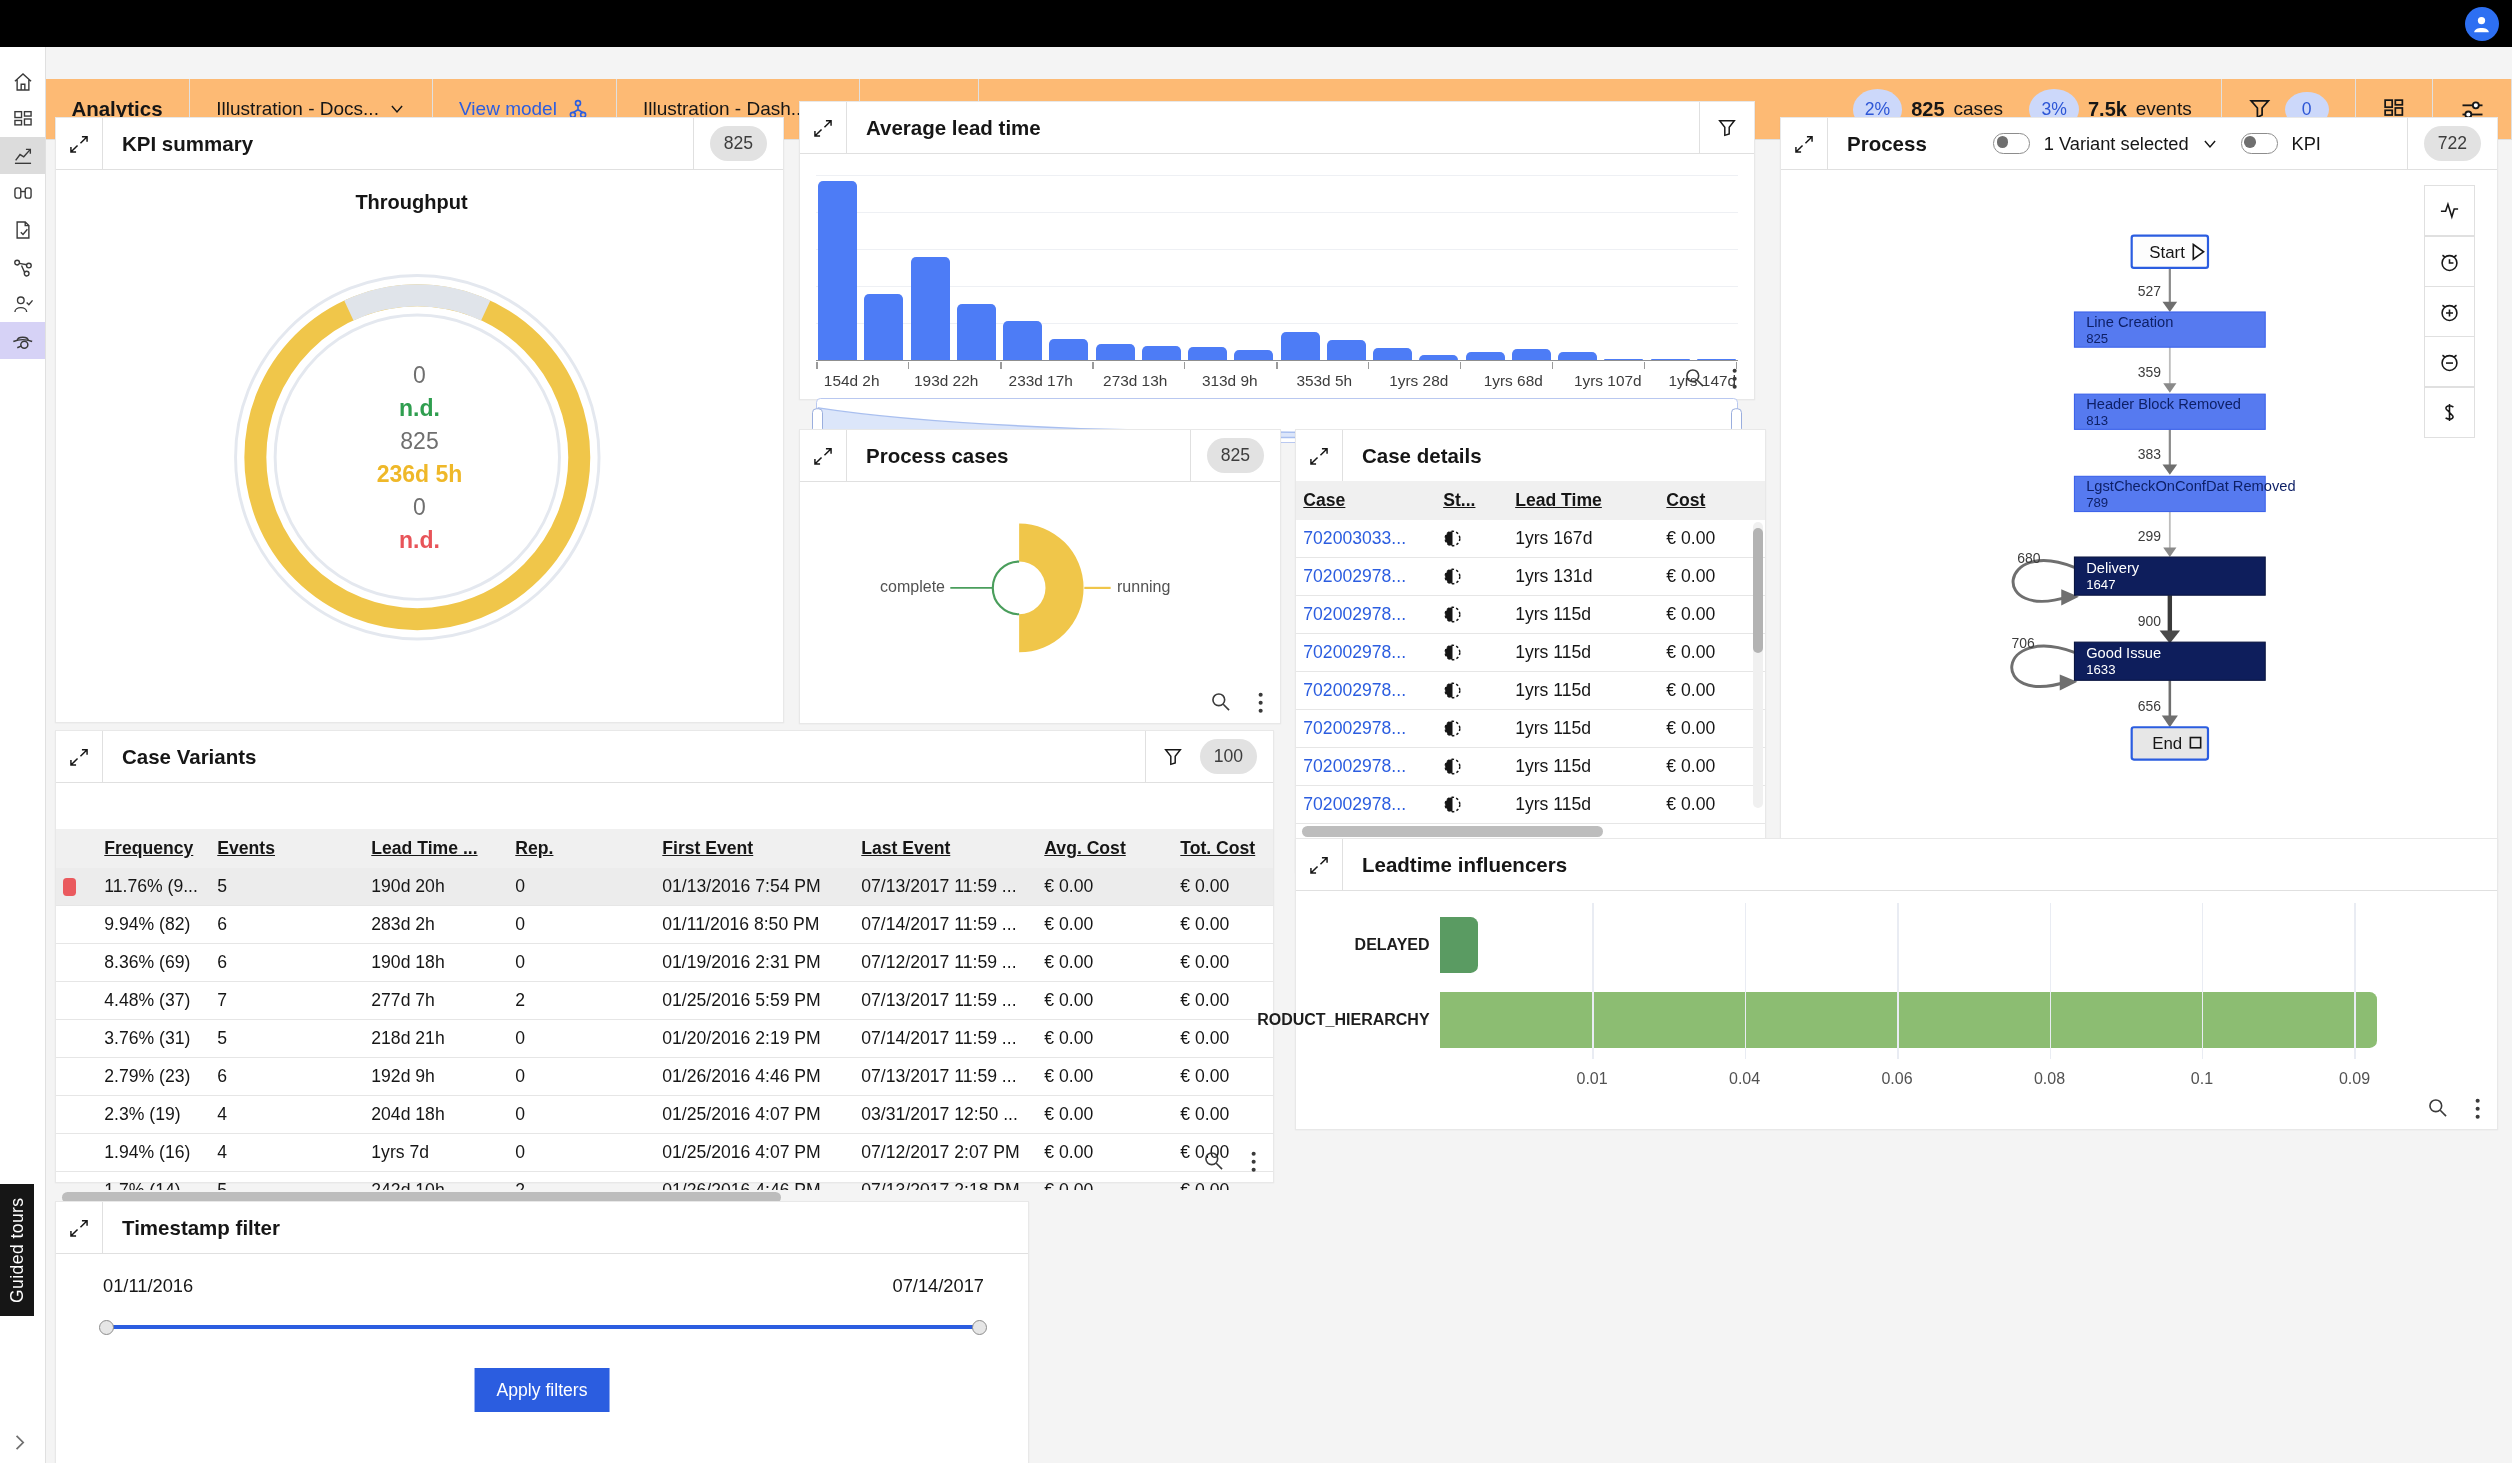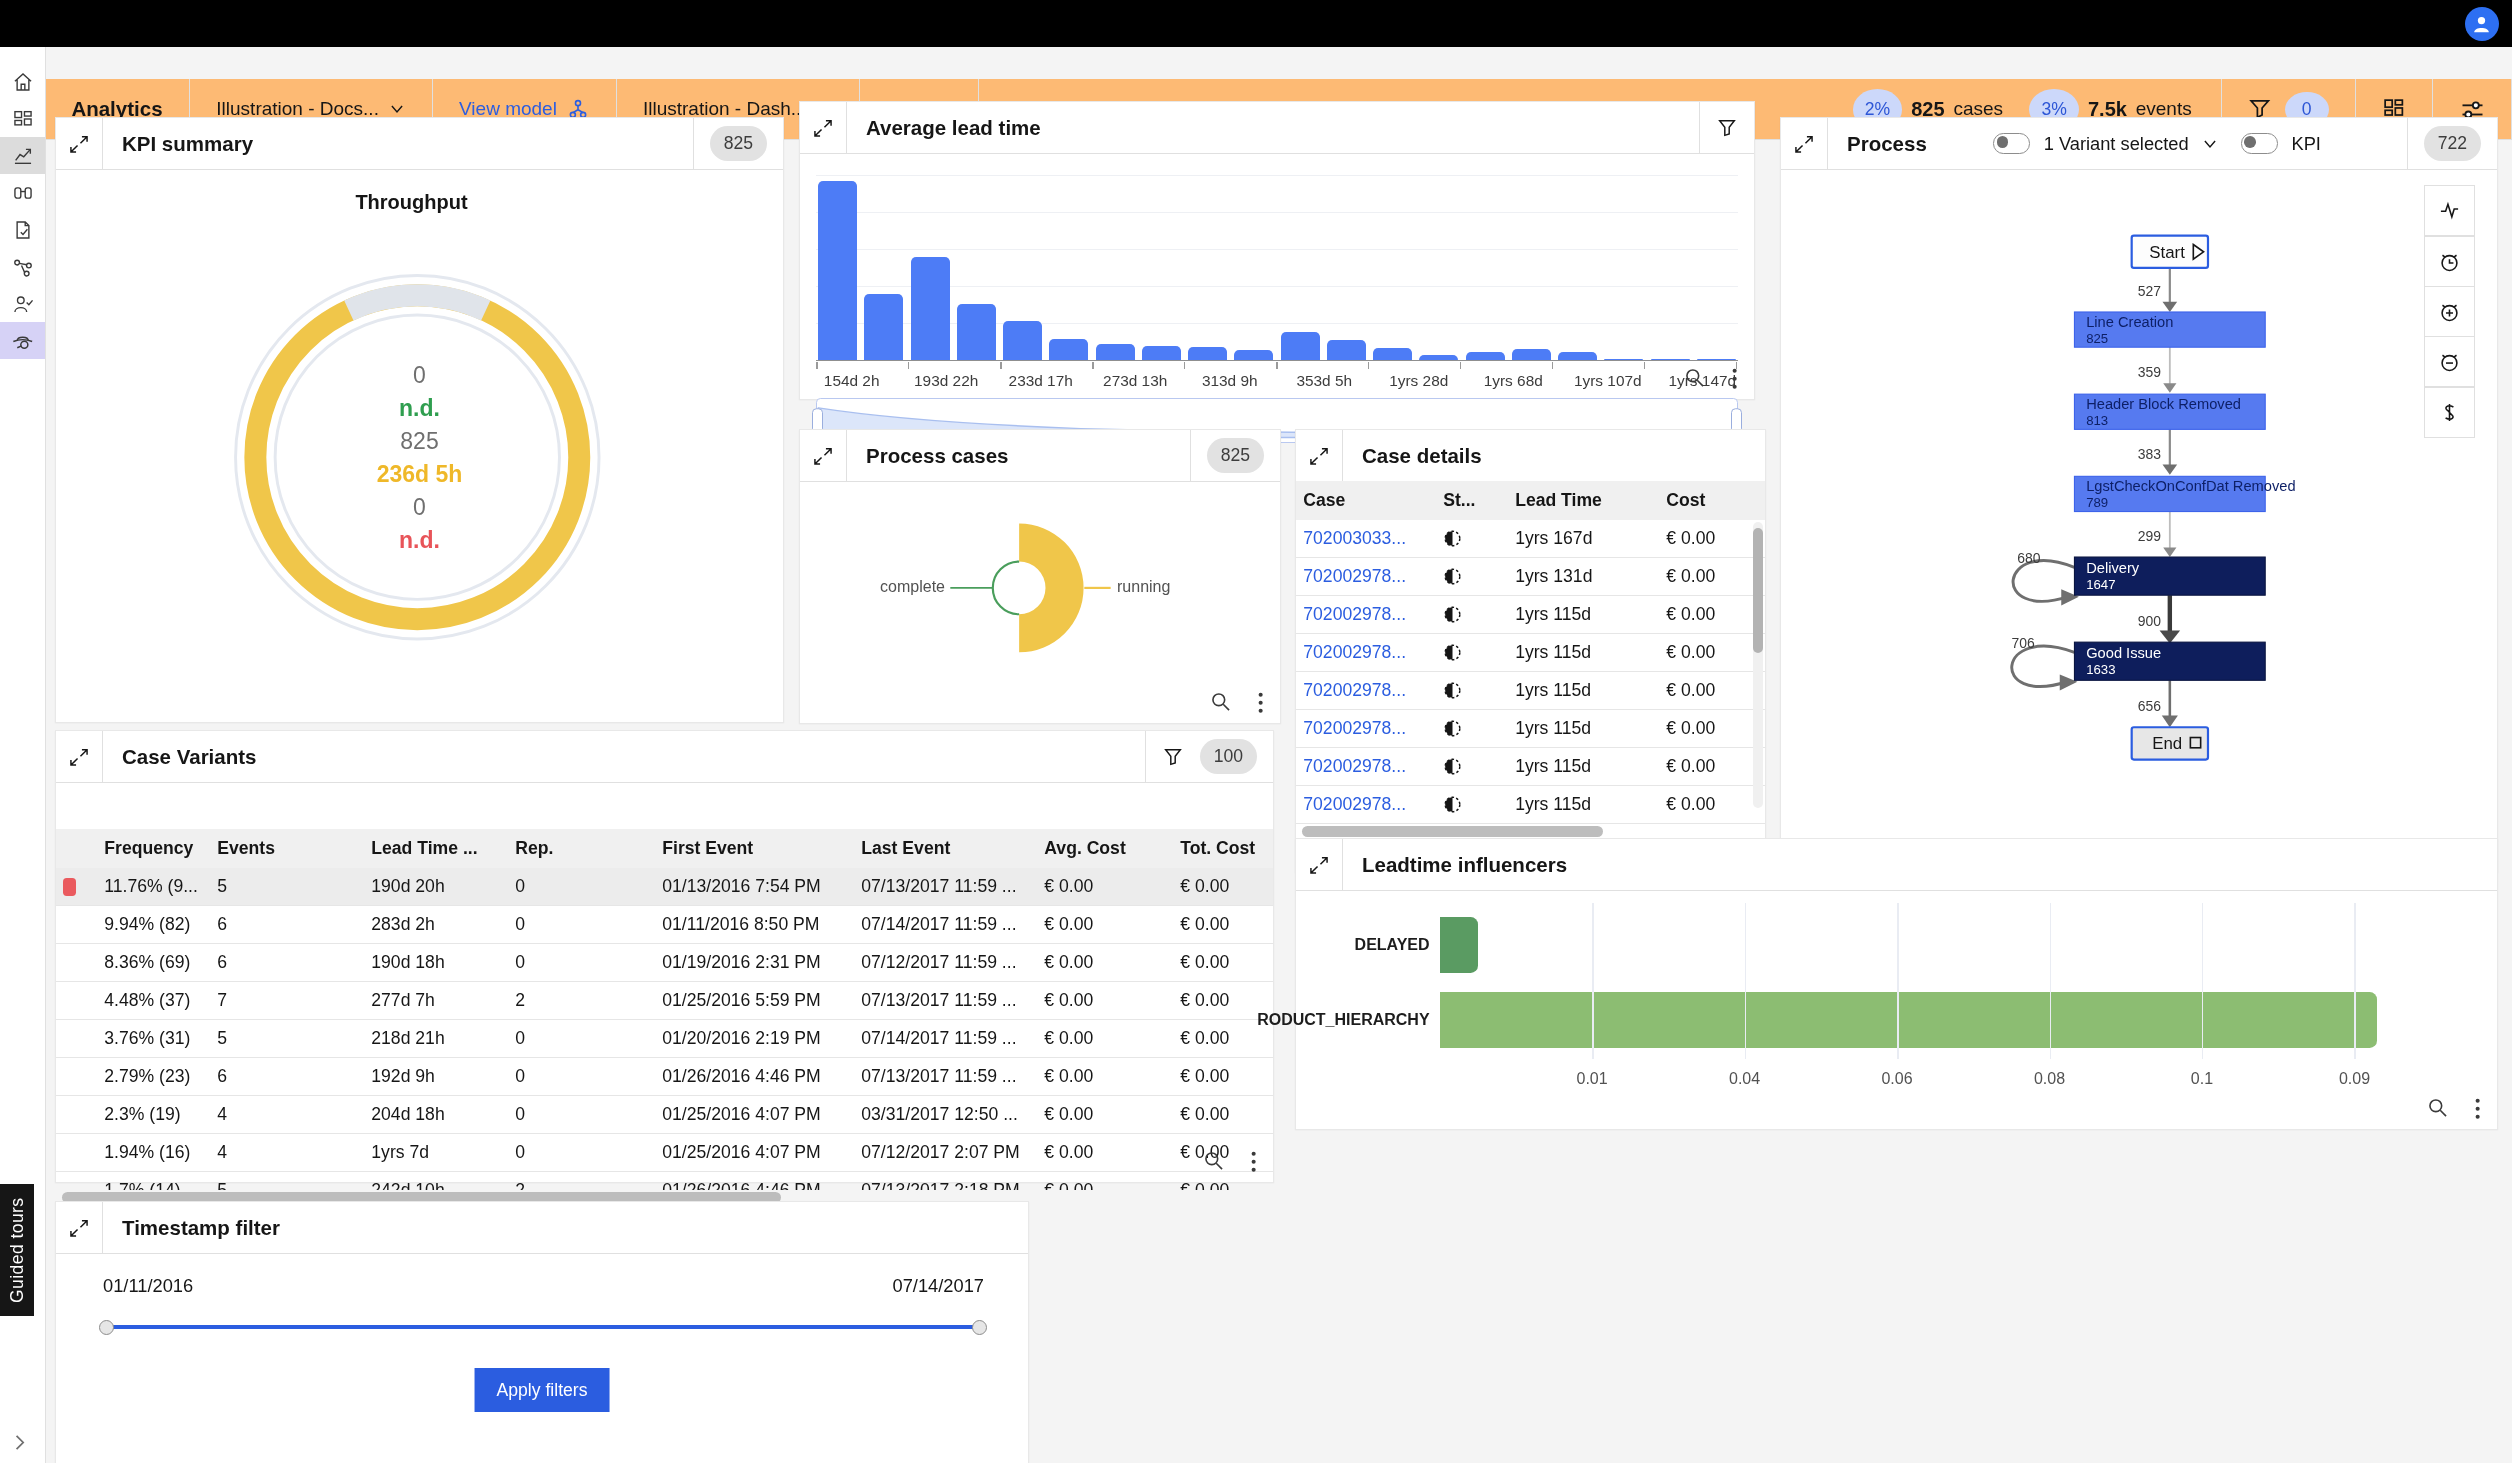--- a/index.html
+++ b/index.html
@@ -60,21 +60,21 @@
   .alt-xlabels{position:absolute;left:4.4px;right:4.4px;top:270px;display:flex;}
   .alt-xlabels span{flex:1;text-align:center;font-size:15.4px;color:#3c3c3c;white-space:nowrap;}
   .alt-brush{position:absolute;left:16px;right:16px;top:296px;height:43px;border:1.5px solid #b9c8f0;
              border-radius:4.4px;background:#fff;}
   .bhandle{position:absolute;top:50%;transform:translateY(-50%);width:8.8px;height:23.5px;background:#fff;
            border:1.5px solid #9aaede;border-radius:4.4px;}
   
   .pc-label{position:absolute;font-size:16px;color:#525252;}
   
   table{border-collapse:collapse;table-layout:fixed;width:100%;}
-  th{font-size:17.6px;font-weight:700;text-align:left;background:#f0f0f0;padding:8.8px 7.3px;white-space:nowrap;overflow:hidden;}
+  th{font-size:17.6px;font-weight:700;text-align:left;background:#f0f0f0;padding:8.8px 7.3px;white-space:nowrap;overflow:hidden;text-decoration:underline;}
   td{font-size:17.6px;padding:8px 7.3px;border-bottom:0.7px solid #e6e6e6;white-space:nowrap;overflow:hidden;}
   a.case-link{color:#2b5de0;text-decoration:none;cursor:pointer;}
   .clip{overflow:hidden;position:relative;}
   .hscroll{position:relative;height:11.7px;margin:1.5px 5.9px;}
   .hscroll .thumb{position:absolute;left:0;top:0;height:11.7px;border-radius:5.9px;background:#bdbdbd;cursor:pointer;}
   .vscroll{position:absolute;right:2.2px;width:9.5px;border-radius:5.1px;background:#f0f0f0;}
   .vscroll .vthumb{position:absolute;left:0;width:9.5px;border-radius:5.1px;background:#b3b3b3;cursor:pointer;}
   tr.sel td{background:#ececec;}
   .marker{display:inline-block;width:13.2px;height:17.6px;border-radius:3.7px;background:#ea5a5e;vertical-align:middle;}
   

